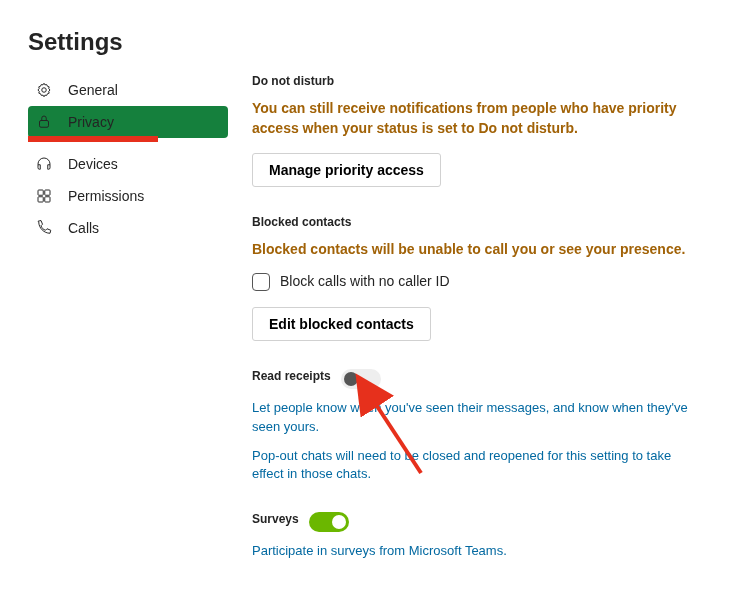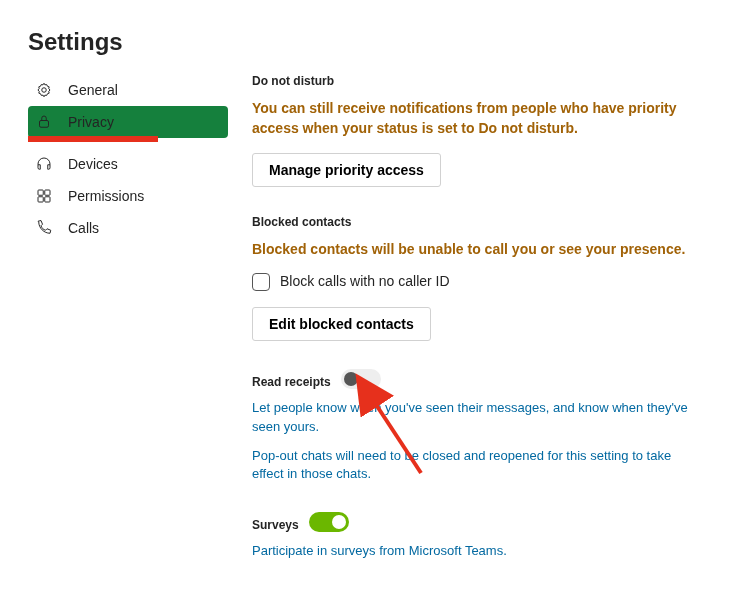--- a/index.html
+++ b/index.html
@@ -34,21 +34,21 @@
     .nav-icon { width:20px; height:20px; display:flex; align-items:center; justify-content:center; flex:0 0 20px; }
     .nav-icon svg { width:18px; height:18px; fill:none; stroke:#242424; stroke-width:1.3; }
     .nav-label { font-size:14px; }
     .red-underline {
       width:130px; height:6px; background:#e6301c;
       margin-left:0; margin-top:-2px; margin-bottom:6px;
     }
     .content { flex:1; padding:0 8px 0 24px; }
     .section { margin-bottom:28px; }
     .section-title { font-weight:700; font-size:12px; margin-bottom:10px; }
-    .section-title.inline-toggle { display:flex; align-items:flex-end; gap:10px; }
+    .section-title.inline-toggle { display:flex; align-items:flex-start; gap:10px; }
     .desc { font-size:14px; color:#a16207; line-height:1.45; margin-bottom:14px; max-width:440px;font-weight:bold; }
     .desc2 { font-size:13px; color:#0369a1; line-height:1.45; margin-bottom:10px; max-width:440px; }
     .btn {
       display:inline-block;
       border:1px solid #d1d1d1;
       background:#fff;
       padding:8px 16px;
       font-size:14px;
       font-weight:600;
       border-radius:3px;

